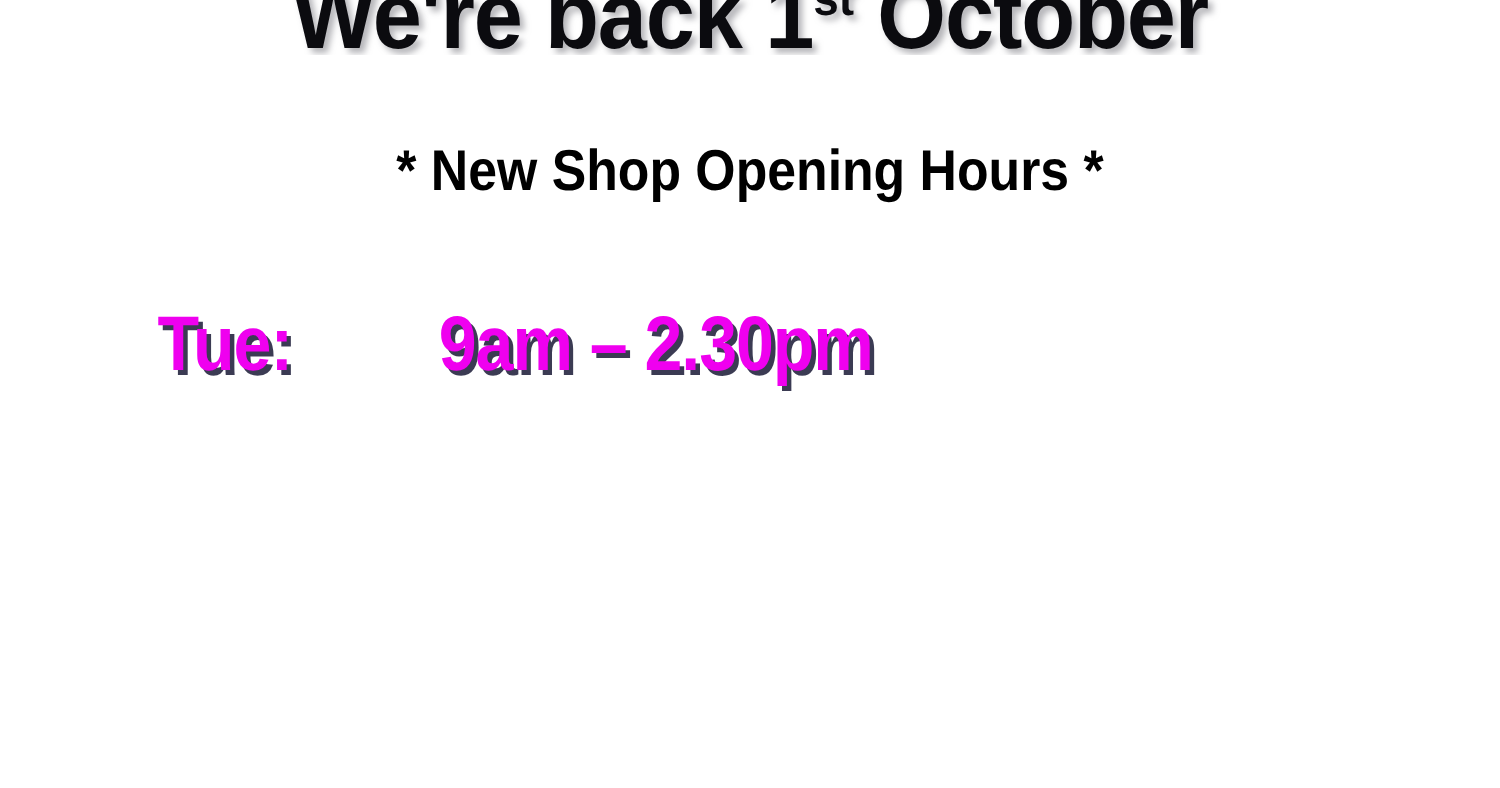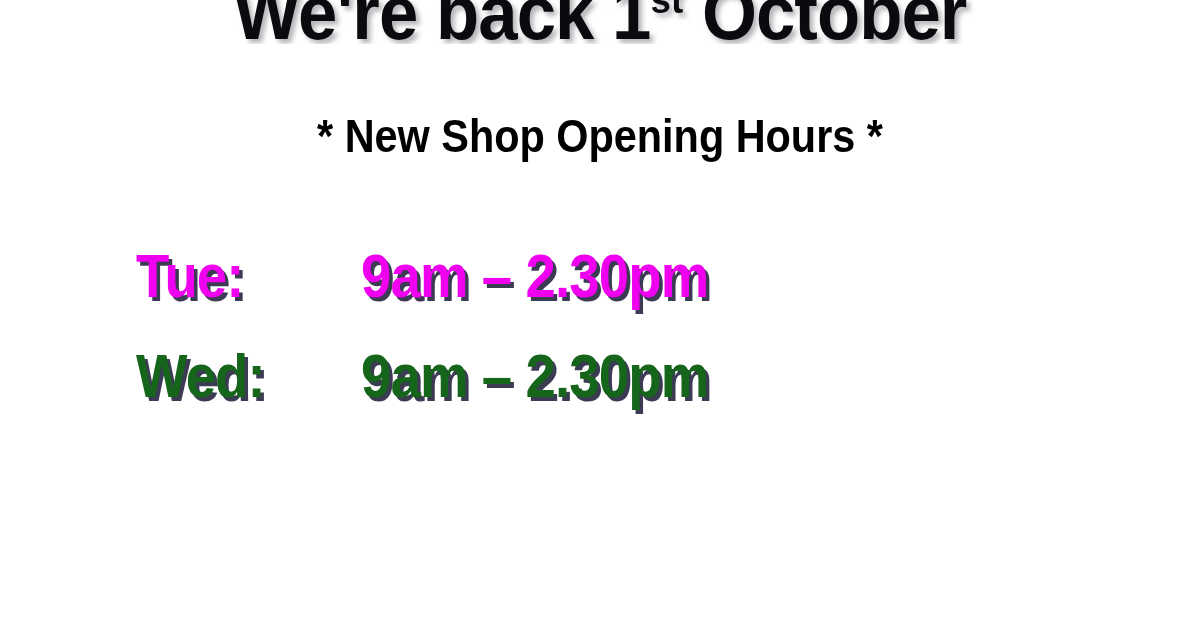--- a/index.html
+++ b/index.html
@@ -67,21 +67,21 @@
     line-height: 56px;
     color: #000000;
     white-space: nowrap;
     transform: scaleX(0.90);
     transform-origin: 50% 50%;
   }
 
   
   .hours {
     position: absolute;
-    left: 136px;
+    left: 126px;
     top: 226px;
     width: 1020px;
   }
   .hours-row {
     position: relative;
     height: 100px;
     white-space: nowrap;
   }
   .day-label,
   .day-time {
@@ -121,21 +121,18 @@
   </div>
 
   <div class="subtitle">* New Shop Opening Hours *</div>
 
   <div class="hours">
 
     <div class="hours-row row-tue">
       <span class="day-label">Tue:</span><span class="day-time">9am – 2.30pm</span>
     </div>
 
-    <div class="hours-row row-wed">
-      <span class="day-label">Wed:</span><span class="day-time">9am – 2.30pm</span>
-    </div>
 
 
 
   </div>
 
 </div>
 
 </body></html>

